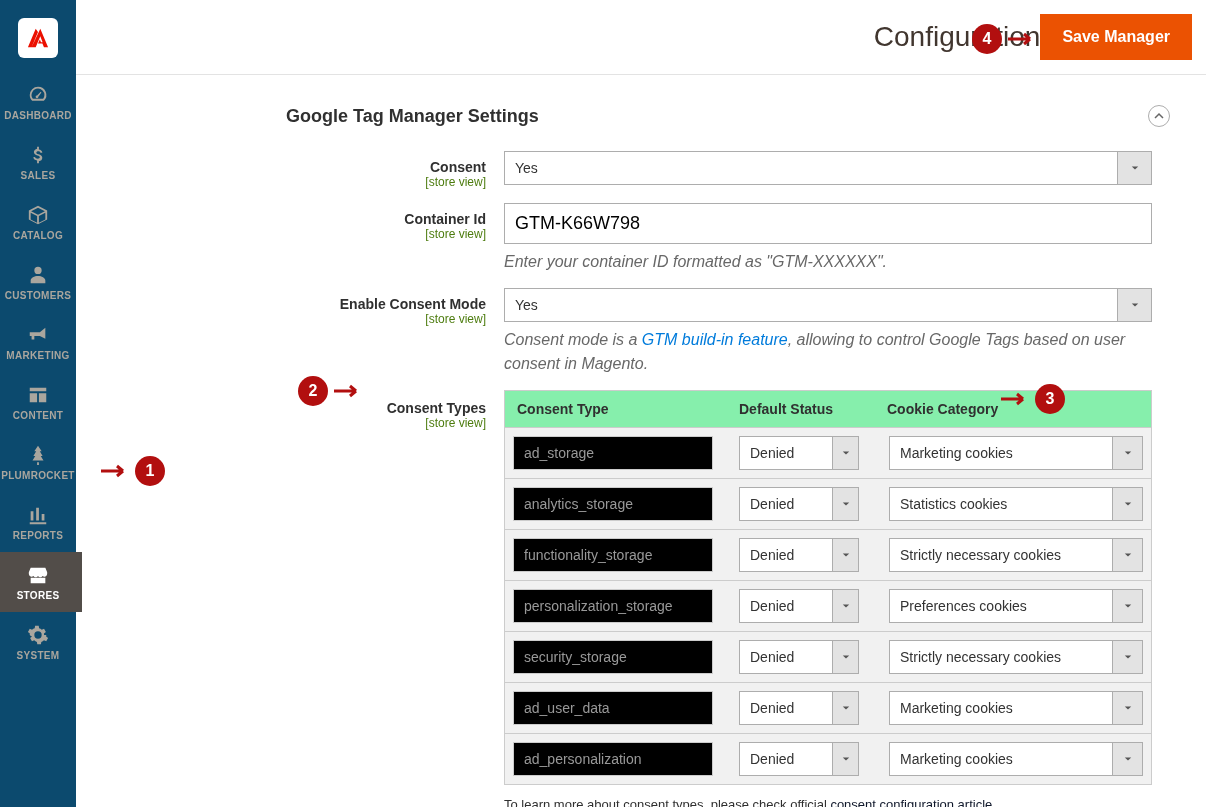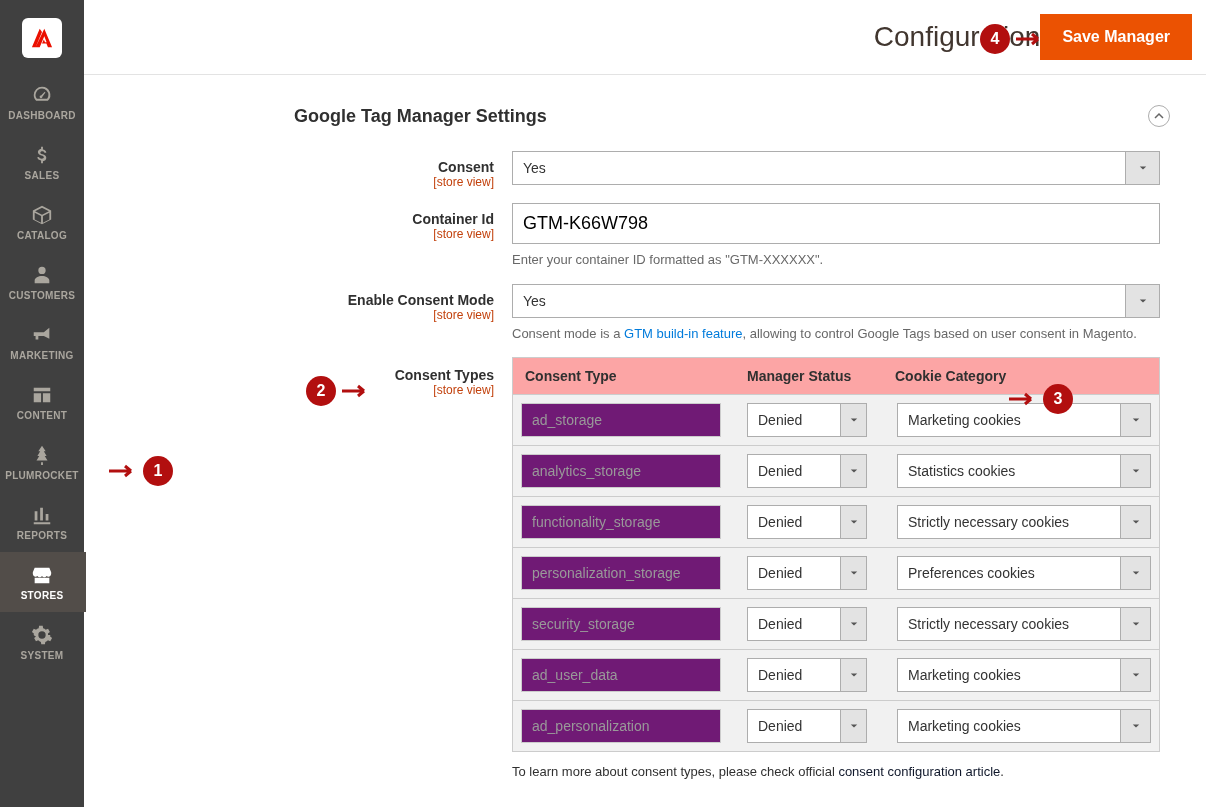--- a/index.html
+++ b/index.html
@@ -1,20 +1,20 @@
 <!DOCTYPE html>
 <html><head>
 <meta charset="utf-8">
 <style>
   * { box-sizing: border-box; margin: 0; padding: 0; }
   body { font-family: 'Helvetica Neue', Helvetica, Arial, sans-serif; font-size: 14px; color: #333; background: #fff; }
   .page { display: flex; width: 1206px; height: 807px; overflow: hidden; }
 
   
-  .sidebar { width: 84px; background: #404040; display: flex; flex-direction: column; align-items: center; flex-shrink: 0; }
+  .sidebar { width: 76px; background: #0c4a6e; display: flex; flex-direction: column; align-items: center; flex-shrink: 0; }
   .logo { width: 40px; height: 40px; background: #fff; border-radius: 6px; margin: 18px 0 14px; display: flex; align-items: center; justify-content: center; }
   .logo svg { width: 22px; height: 22px; }
   .nav-item { width: 88px; min-height: 60px; display: flex; flex-direction: column; align-items: center; justify-content: center; cursor: pointer; padding: 8px 0; }
   .nav-item.active { background: #524d49; }
   .nav-icon { color: #aaa69e; margin-bottom: 4px; display: flex; align-items: center; justify-content: center; }
   .nav-label { font-size: 10px; font-weight: 600; color: #aaa69e; letter-spacing: 0.3px; text-align: center; }
   .nav-item.active .nav-icon, .nav-item.active .nav-label { color: #fff; }
 
   
   .main { flex: 1; position: relative; padding: 0; overflow: hidden; }
@@ -25,41 +25,41 @@
   .content { padding: 30px 30px 20px 30px; }
 
   .section-header { display: flex; justify-content: space-between; align-items: center; padding: 0 0 24px 180px; }
   .section-title { font-size: 18px; font-weight: 600; color: #303030; }
   .collapse-icon { width: 22px; height: 22px; border: 1px solid #adadad; border-radius: 50%; display: flex; align-items: center; justify-content: center; cursor: pointer; margin-right: 6px; }
   .collapse-icon svg { width: 10px; height: 10px; }
 
   .form-row { display: flex; margin-bottom: 14px; align-items: flex-start; }
   .label-col { width: 398px; text-align: right; padding-right: 18px; padding-top: 8px; }
   .form-label { font-size: 14px; font-weight: 600; color: #303030; }
-  .form-scope { display: block; font-size: 12px; font-weight: 400; color: #c2410c; margin-top: 0px; }
+  .form-scope { display: block; font-size: 12px; font-weight: 400; color: #4d7c0f; margin-top: 0px; }
   .input-col { width: 648px; }
   .select-wrap, .text-input { width: 100%; }
   .select-wrap { display: flex; }
   .select-main { flex: 1; border: 1px solid #adadad; padding: 8px 10px; background: #fff; font-size: 14px; }
   .select-arrow { width: 34px; border: 1px solid #adadad; border-left: none; background: #e3e3e3; display: flex; align-items: center; justify-content: center; cursor: pointer; }
   .select-arrow svg { width: 8px; height: 8px; fill: #555; }
   .text-input input { width: 100%; border: 1px solid #adadad; padding: 9px 10px; font-size: 18px; font-family: inherit; }
-  .help-text { font-size: 13px; color: #686868; margin-top: 6px; line-height: 1.5; }
+  .help-text { font-size: 16px; color: #686868; margin-top: 6px; line-height: 1.5; font-style: italic; }
   .help-text a { color: #007bdb; text-decoration: none; }
 
   
   .consent-table { width: 648px; }
-  .ct-header { display: flex; background: #fca5a5; border: 1px solid #ccc; padding: 10px 8px; }
+  .ct-header { display: flex; background: #86efac; border: 1px solid #ccc; padding: 10px 8px; }
   .ct-header-cell { font-size: 14px; font-weight: 600; color: #303030; }
   .ct-col-type { width: 226px; padding-left: 4px; }
   .ct-col-status { width: 148px; }
   .ct-col-cat { flex: 1; }
   .ct-row { display: flex; background: #f1f1f1; border: 1px solid #ccc; border-top: none; padding: 8px; gap: 6px; align-items: center; }
   .ct-type-input { width: 200px; }
-  .ct-type-input input { width: 100%; border: 1px solid #ccc; background: #701a75; color: #999; padding: 8px 10px; font-size: 14px; font-family: inherit; }
+  .ct-type-input input { width: 100%; border: 1px solid #ccc; background: #000000; color: #999; padding: 8px 10px; font-size: 14px; font-family: inherit; }
   .ct-status { width: 120px; display: flex; margin-left: 20px; border-radius: 8px; }
   .ct-status .select-main { flex: 1; padding: 8px 10px; }
   .ct-status .select-arrow { width: 26px; }
   .ct-category { flex: 1; display: flex; margin-left: 24px; }
   .ct-category .select-main { flex: 1; padding: 8px 10px; }
   .ct-category .select-arrow { width: 30px; }
 
   .footer-note { font-size: 13px; color: #303030; margin-top: 12px; }
   .footer-note a { color: #0f172a; text-decoration: none; }
 
@@ -241,21 +241,21 @@
 
       <div class="form-row">
         <div class="label-col" style="padding-top:10px;">
           <span class="form-label">Consent Types</span>
           <span class="form-scope">[store view]</span>
         </div>
         <div class="input-col">
           <div class="consent-table">
             <div class="ct-header">
               <span class="ct-header-cell ct-col-type">Consent Type</span>
-              <span class="ct-header-cell ct-col-status">Manager Status</span>
+              <span class="ct-header-cell ct-col-status">Default Status</span>
               <span class="ct-header-cell ct-col-cat">Cookie Category</span>
             </div>
             <div id="consent-rows">
                 <div class="ct-row">
     <div class="ct-type-input"><input type="text" disabled="" value="ad_storage" style=""></div>
     <div class="ct-status">
       <span class="select-main">Denied</span>
       <span class="select-arrow">
                       <svg viewBox="0 0 10 10">
                         <path d="M1 3 L5 7 L9 3 Z"></path>

